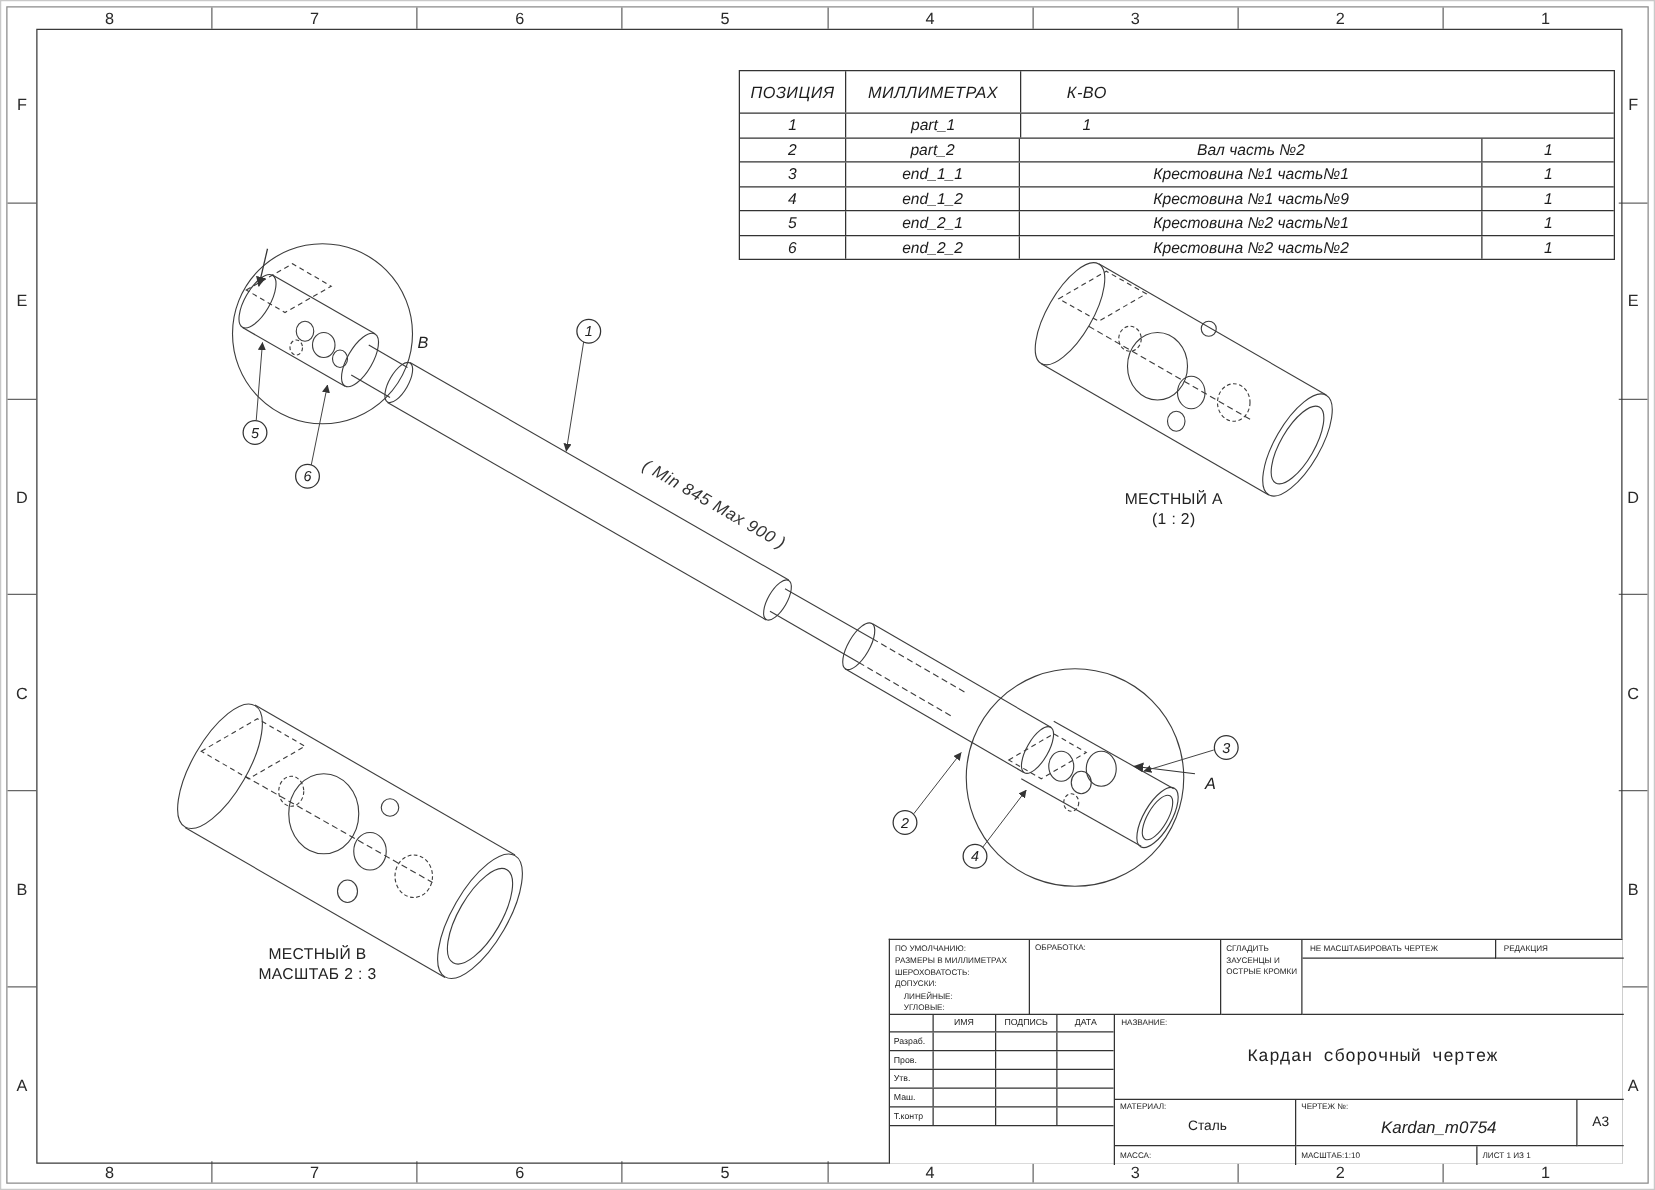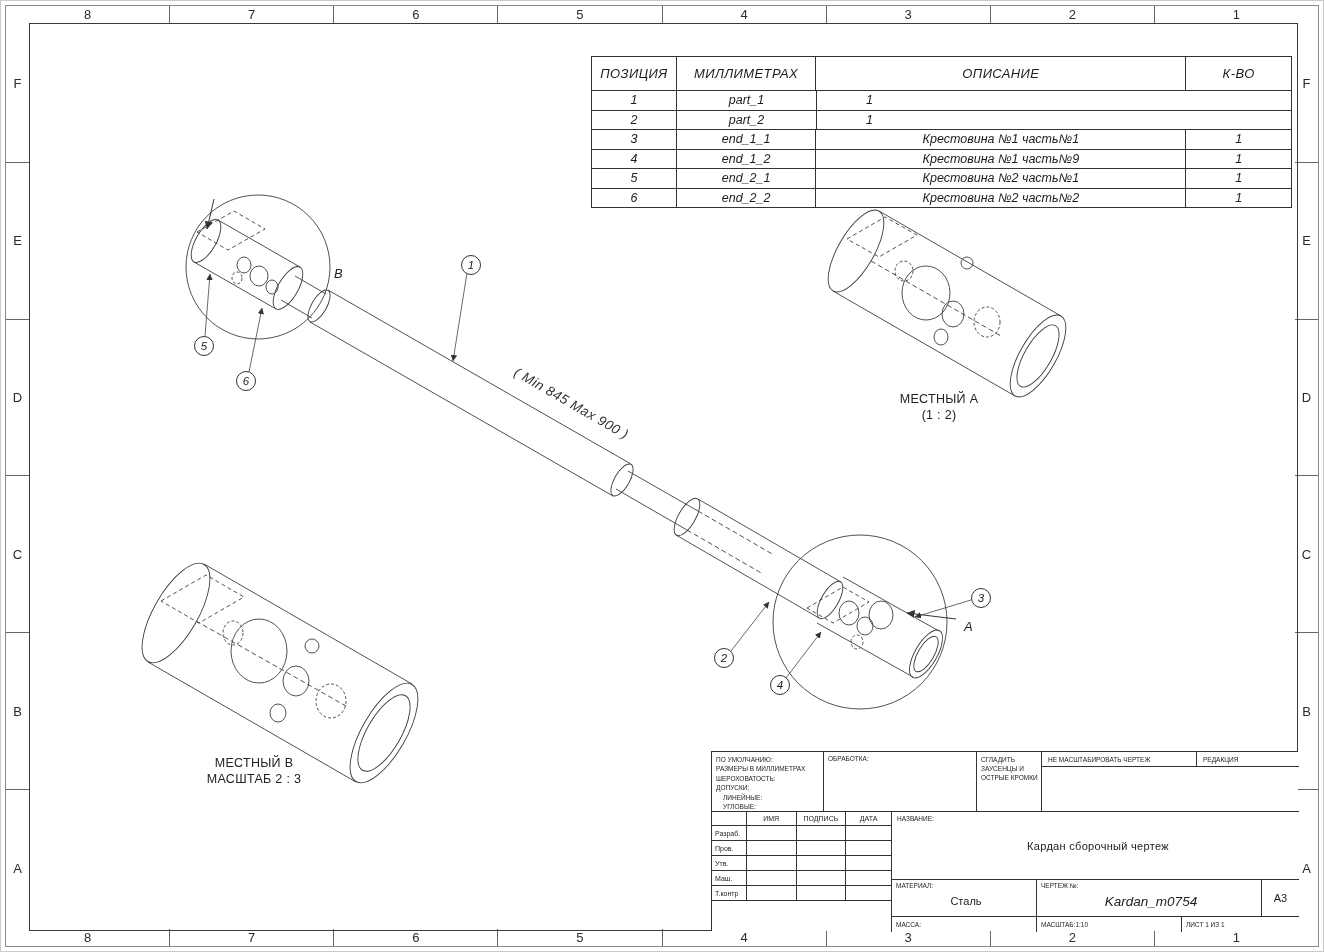--- a/index.html
+++ b/index.html
@@ -47,21 +47,21 @@
   .sig-row { display:flex; height:15px; border-bottom:1px solid #333; }
   .sig-row.head { height:14px; text-align:center; }
   .sg { border-right:1px solid #333; display:flex; align-items:center; padding-left:3px; overflow:hidden; white-space:nowrap; }
   .sg:last-child { border-right:none; }
   .sg.c0 { width:35px; }
   .sg.c1 { width:50px; }
   .sg.c2 { width:50px; }
   .sg.c3 { width:45px; }
   .sig-row.head .sg { justify-content:center; padding-left:0; }
   .tb-name { left:180px; top:60px; width:407px; height:68px; padding:3px 0 0 5px; }
-  .tb-name .val { display:flex; align-items:center; justify-content:center; height:48px; font-size:11px; letter-spacing:.3px; }
+  .tb-name .val { display:flex; align-items:center; justify-content:center; height:48px; font-size:14px; letter-spacing:.3px;font-family:Liberation Mono, monospace; }
   .tb-material { left:180px; top:128px; width:145px; height:37px; padding:2px 0 12px 4px; }
   .tb-material .val { display:flex; align-items:center; justify-content:center; height:24px; font-size:11px; }
   .tb-chertezh { left:325px; top:128px; width:225px; height:37px; padding:2px 0 0 4px; }
   .tb-chertezh .val { display:flex; align-items:center; justify-content:center; height:24px; font-size:13.5px; font-family:"Liberation Sans", sans-serif;font-style:italic; }
   .tb-format { left:550px; top:128px; width:37px; height:37px; display:flex; align-items:center; justify-content:center; font-size:11px; }
   .tb-massa { left:180px; top:165px; width:145px; height:15px; display:flex; align-items:center; padding-left:4px; }
   .tb-masshtab { left:325px; top:165px; width:145px; height:15px; display:flex; align-items:center; padding-left:4px; }
   .tb-list { left:470px; top:165px; width:117px; height:15px; display:flex; align-items:center; padding-left:4px; }
 
   
@@ -247,31 +247,31 @@
     <div class="zt">B</div>
     <div class="zt">A</div>
   </div>
 
   <div class="inner-frame"></div>
 
   <div class="parts-table">
     <div class="pt-row pt-head">
       <div class="pt-c c-pos">ПОЗИЦИЯ</div>
       <div class="pt-c c-des">МИЛЛИМЕТРАХ</div>
-      <div class="pt-c c-dsc">ОПИСАНИЕ</div>
       <div class="pt-c c-qty">К-ВО</div>
     </div>
     <div class="pt-row">
       <div class="pt-c c-pos">1</div>
       <div class="pt-c c-des">part_1</div>
       <div class="pt-c c-qty">1</div>
     </div>
     <div class="pt-row">
       <div class="pt-c c-pos">2</div>
       <div class="pt-c c-des">part_2</div>
+      <div class="pt-c c-dsc">Вал часть №2</div>
       <div class="pt-c c-qty">1</div>
     </div>
     <div class="pt-row">
       <div class="pt-c c-pos">3</div>
       <div class="pt-c c-des">end_1_1</div>
       <div class="pt-c c-dsc">Крестовина №1 часть№1</div>
       <div class="pt-c c-qty">1</div>
     </div>
     <div class="pt-row">
       <div class="pt-c c-pos">4</div>

